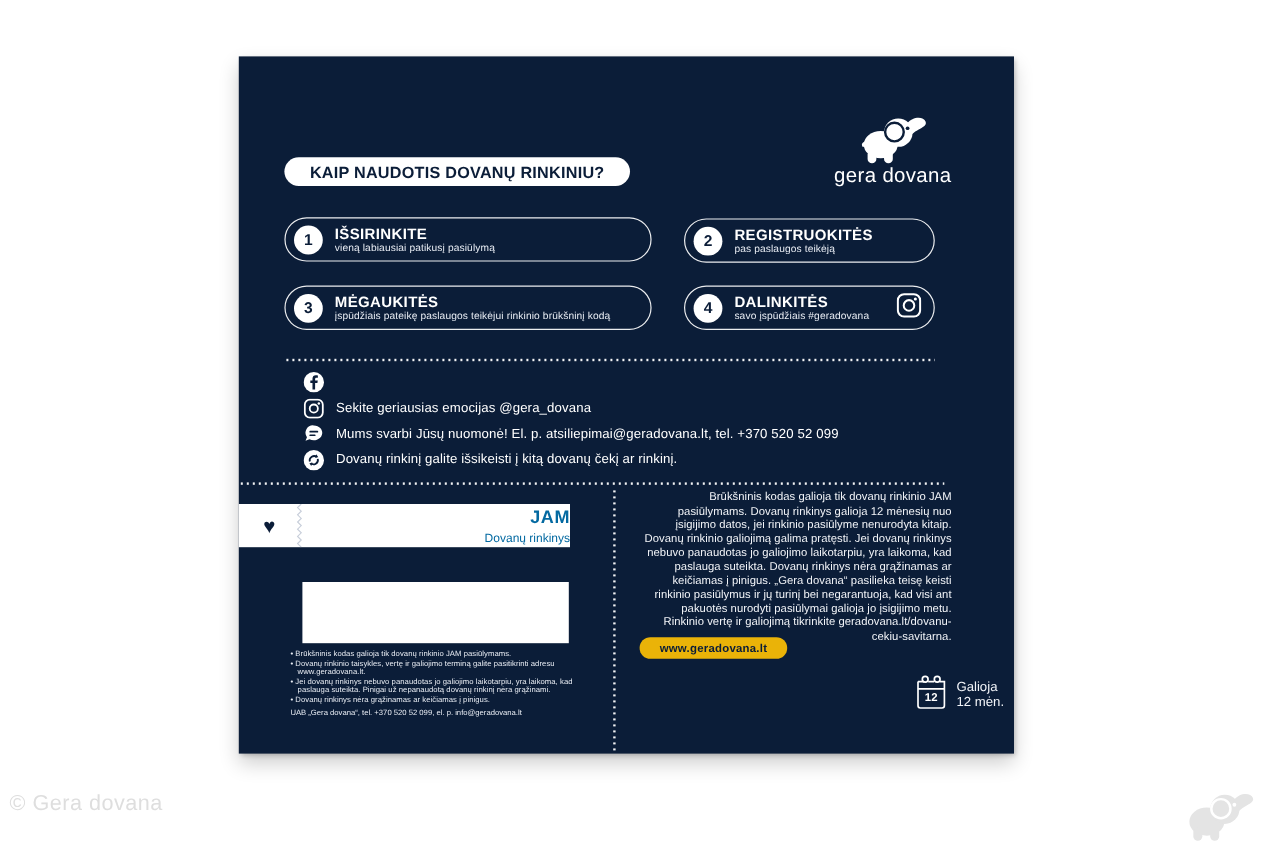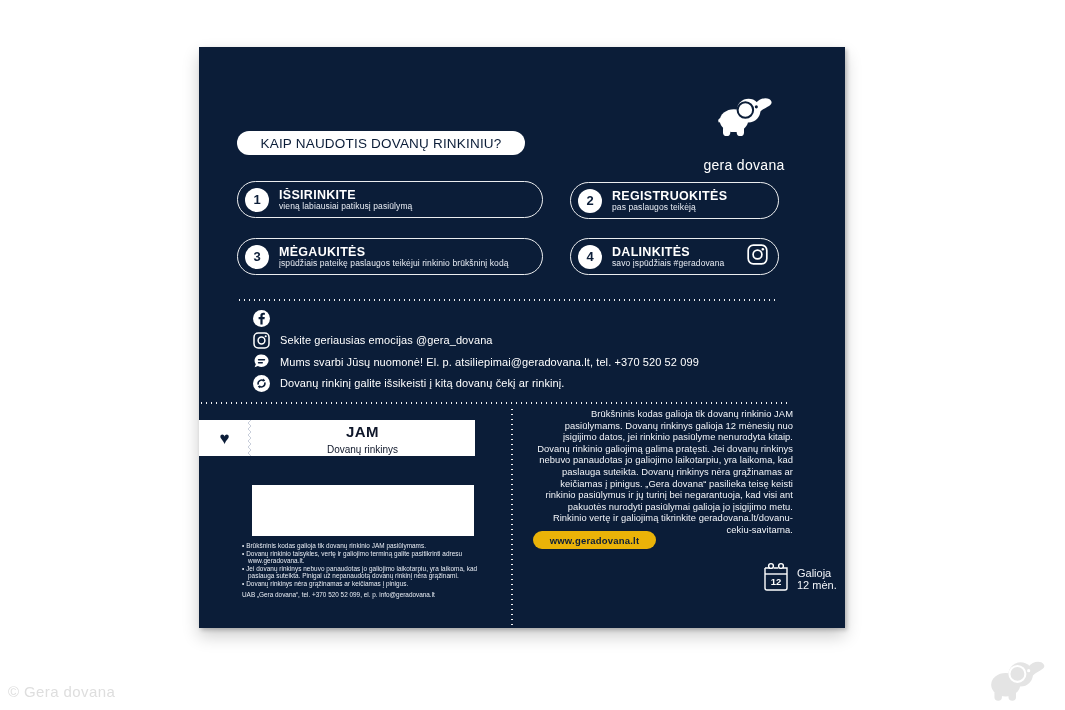--- a/index.html
+++ b/index.html
@@ -8,27 +8,27 @@
   .stage { position:relative; width:1065px; height:710px; background:#ffffff; }
 
   
   .card { position:absolute; left:199px; top:47px; width:646px; height:581px;
     background:#0b1d38; color:#ffffff;
     box-shadow:0 8px 16px rgba(0,0,0,0.20), 2px 2px 4px rgba(0,0,0,0.22); }
 
   
   .logo { position:absolute; left:490px; top:48px; width:110px; text-align:center; }
   .logo svg { display:block; margin:0 auto; }
-  .logo-label { display:block; margin-top:20px; font-size:14px; letter-spacing:0.3px; color:#ffffff; }
+  .logo-label { display:block; margin-top:0; font-size:17px; letter-spacing:0.3px; color:#ffffff; }
 
   
   .title-pill { position:absolute; left:38px; top:84px; width:288px; height:24px;
     background:#ffffff; color:#0b1d38; border-radius:12px;
     display:flex; align-items:center; justify-content:center;
-    font-weight:normal; font-size:13.5px; letter-spacing:0.2px; }
+    font-weight:bold; font-size:13.5px; letter-spacing:0.2px; }
 
   
   .step { position:absolute; border:1.2px solid rgba(255,255,255,0.92); border-radius:19px;
     display:flex; align-items:center; padding:0 10px 0 7px; }
   .step-1 { left:38px;  top:134px; width:306px; height:37px; }
   .step-2 { left:371px; top:135px; width:209px; height:37px; }
   .step-3 { left:38px;  top:191px; width:306px; height:37px; }
   .step-4 { left:371px; top:191px; width:209px; height:37px; }
   .step-num { flex:0 0 auto; width:24px; height:24px; border-radius:50%; background:#ffffff;
     color:#0b1d38; font-weight:bold; font-size:13px;
@@ -52,21 +52,21 @@
   .social { position:absolute; left:54px; top:261px; width:520px; }
   .social-row { display:flex; align-items:center; height:21.5px; }
   .social-row .s-icon { flex:0 0 17px; width:17px; height:17px; margin-right:10px; }
   .social-row .s-text { font-size:11px; letter-spacing:0.1px; color:#ffffff; white-space:nowrap; }
 
   
   .voucher-banner { position:absolute; left:0; top:373px; width:276px; height:36px; background:#ffffff; display:flex; }
   .heart-tab { flex:0 0 51px; display:flex; align-items:center; justify-content:center; position:relative; }
   .heart-glyph { color:#0b1d38; font-size:17px; line-height:1; }
   .zigzag { position:absolute; right:-3px; top:0; height:36px; width:6px; }
-  .voucher-names { flex:1 1 auto; text-align:center; color:#0f172a; padding-top:3px; }
+  .voucher-names { flex:1 1 auto; text-align:right; color:#0369a1; padding-top:3px; }
   .voucher-name { display:block; font-weight:bold; font-size:15px; letter-spacing:0.5px; }
   .voucher-type { display:block; font-size:10px; margin-top:4px; }
 
   
   .barcode-box { position:absolute; left:53px; top:438px; width:222px; height:51px; background:#ffffff; }
 
   
   .terms { position:absolute; left:43px; top:495px; width:238px; color:#e9edf4; }
   .term { display:block; font-size:6.4px; line-height:7.6px; padding-left:6px; text-indent:-6px; letter-spacing:0.05px; }
   .term::before { content:"•\00a0"; }
@@ -77,21 +77,21 @@
     font-size:9.4px; line-height:11.6px; letter-spacing:0.05px; color:#f2f4f8;text-align:right; }
   .site-pill { position:absolute; left:334px; top:484px; width:123px; height:18px;
     background:#eab308; color:#0b1d38; border-radius:9px;
     display:flex; align-items:center; justify-content:center;
     font-weight:bold; font-size:9.5px; letter-spacing:0.2px; }
   .distributor { position:absolute; left:334px; top:518px; width:240px; font-size:9.4px; line-height:12px; color:#f2f4f8; }
   .validity { position:absolute; left:563px; top:514px; display:flex; align-items:center; }
   .validity-text { margin-left:7px; font-size:11px; line-height:12px; color:#f2f4f8; }
 
   
-  .copyright { position:absolute; left:8px; top:683px; font-size:15px; color:#dedede; letter-spacing:0.4px; }
+  .copyright { position:absolute; left:8px; top:659px; font-size:18px; color:#dedede; letter-spacing:0.4px; }
   .wm-elephant { position:absolute; left:986px; top:658px; }
 </style>
 </head>
 <body>
 
 <div class="stage">
 
   <div class="card">
 
     <div class="logo">

